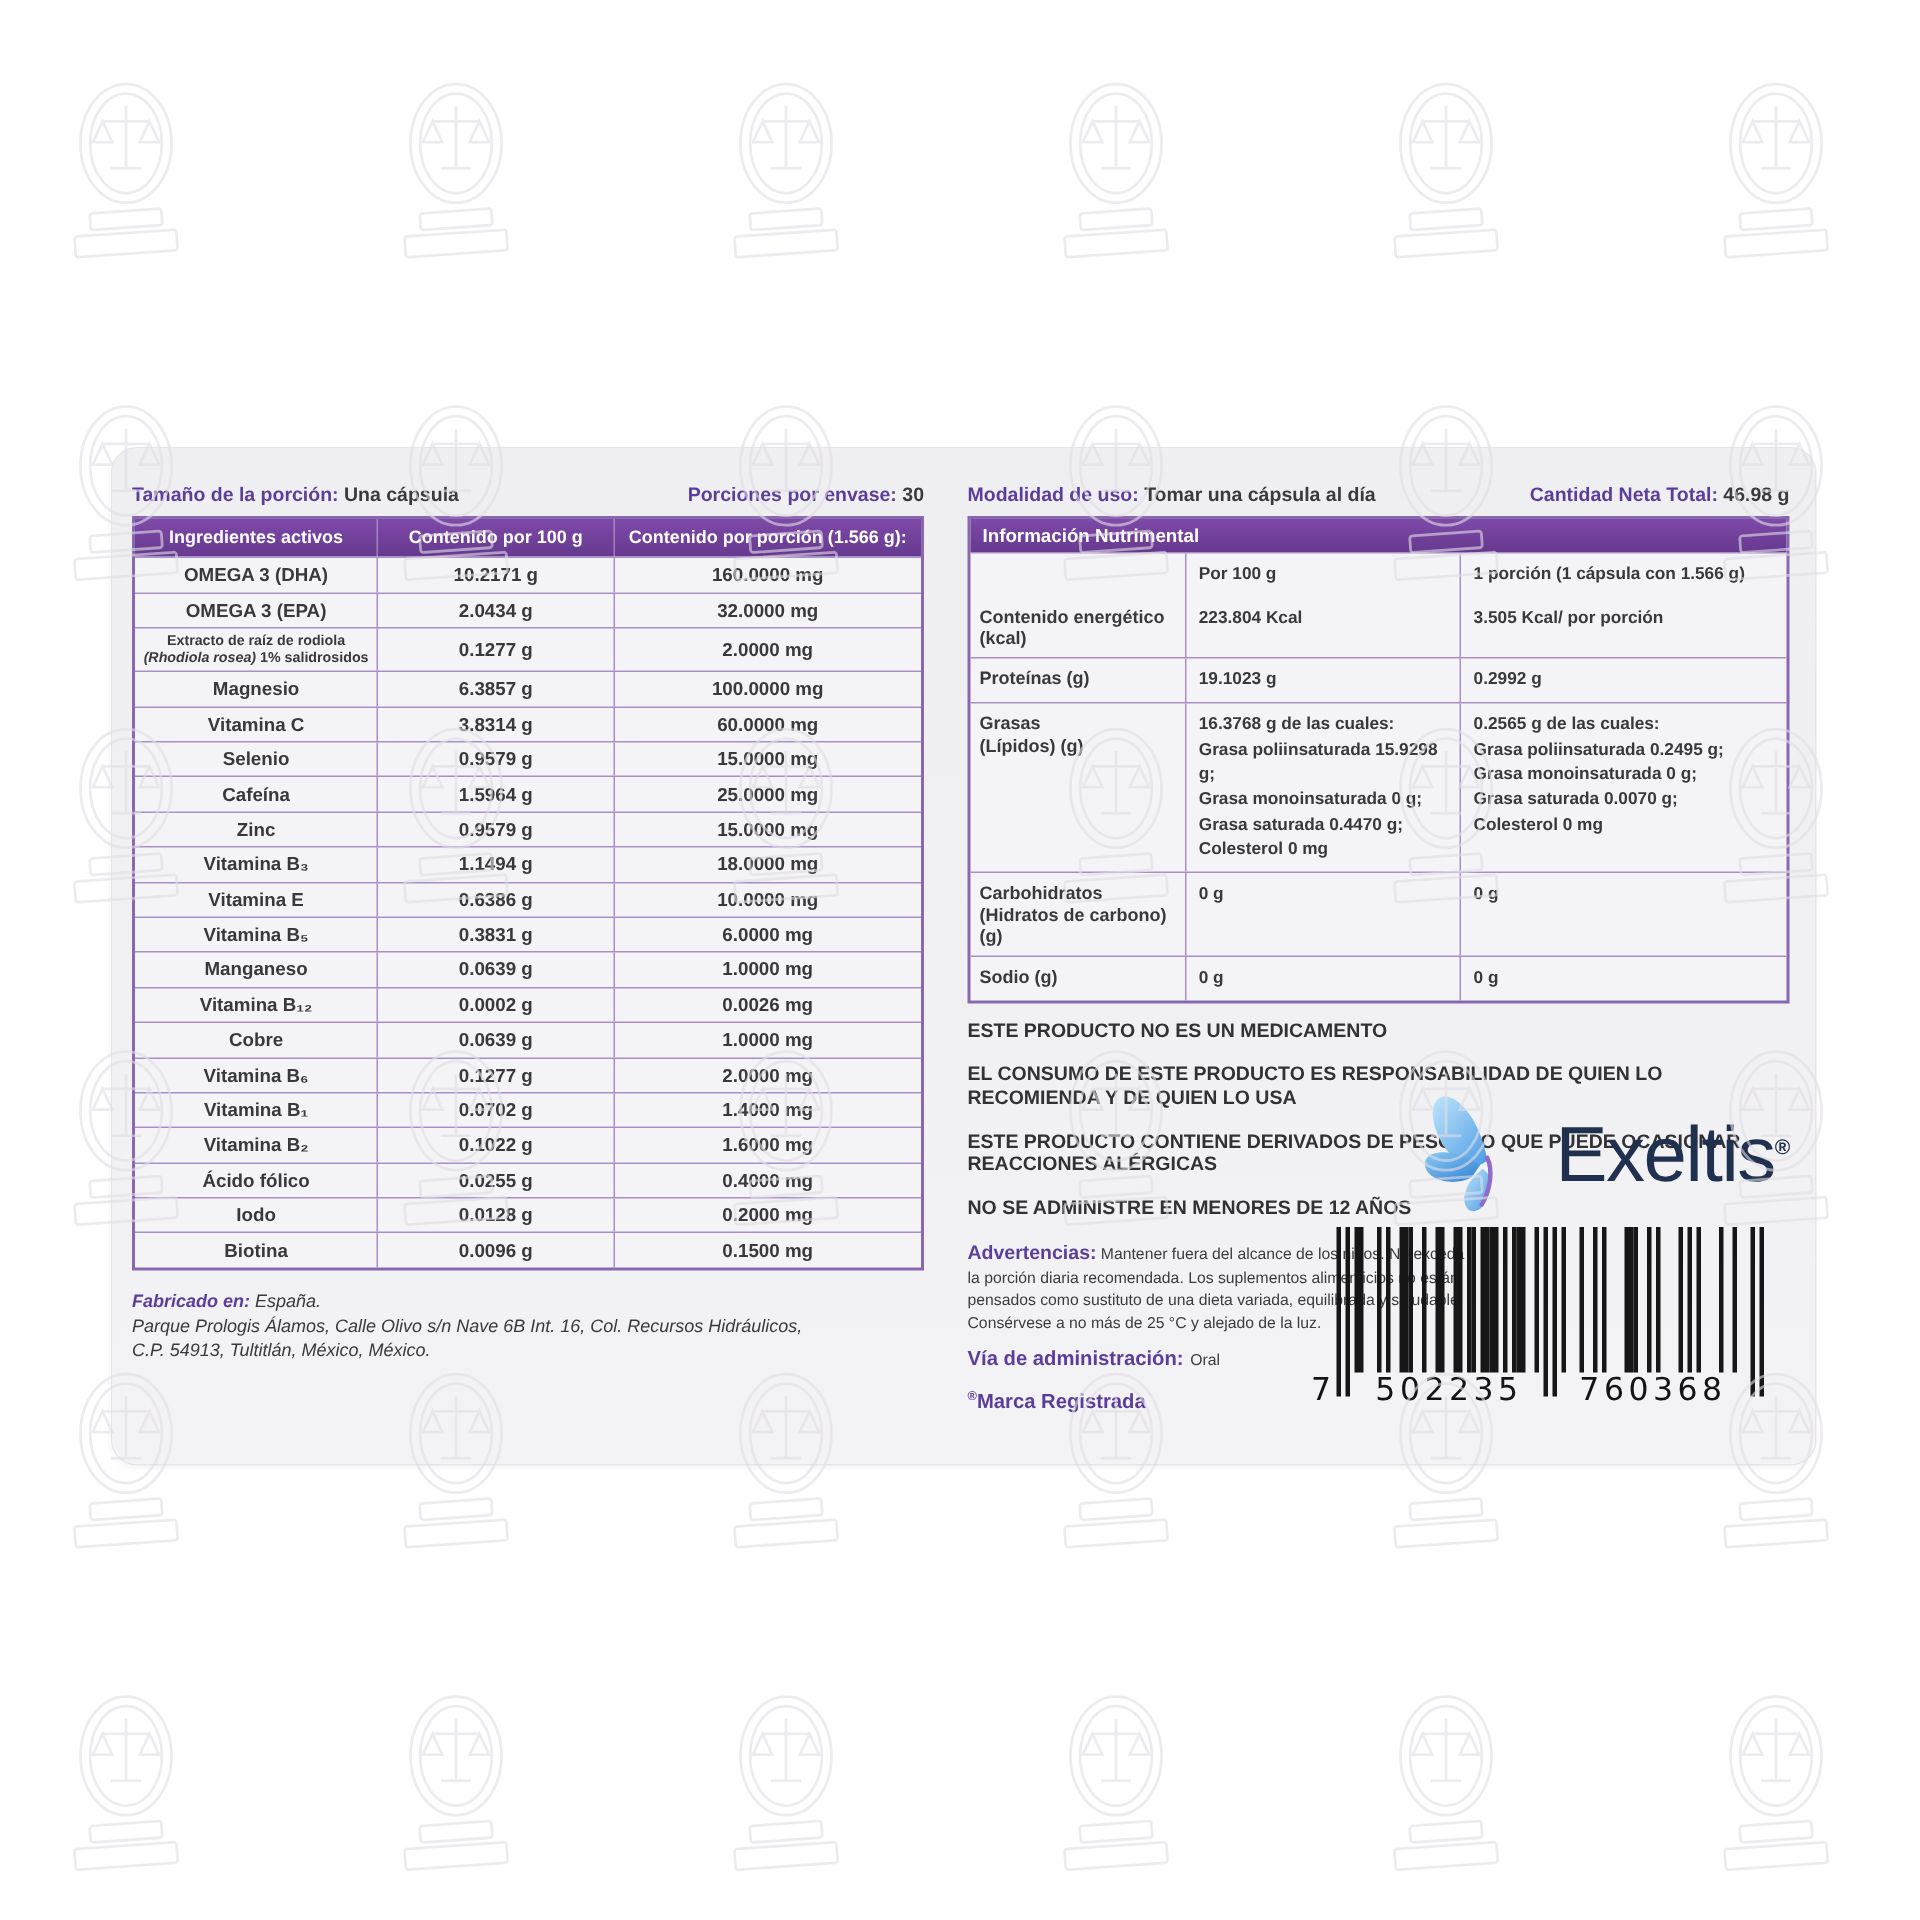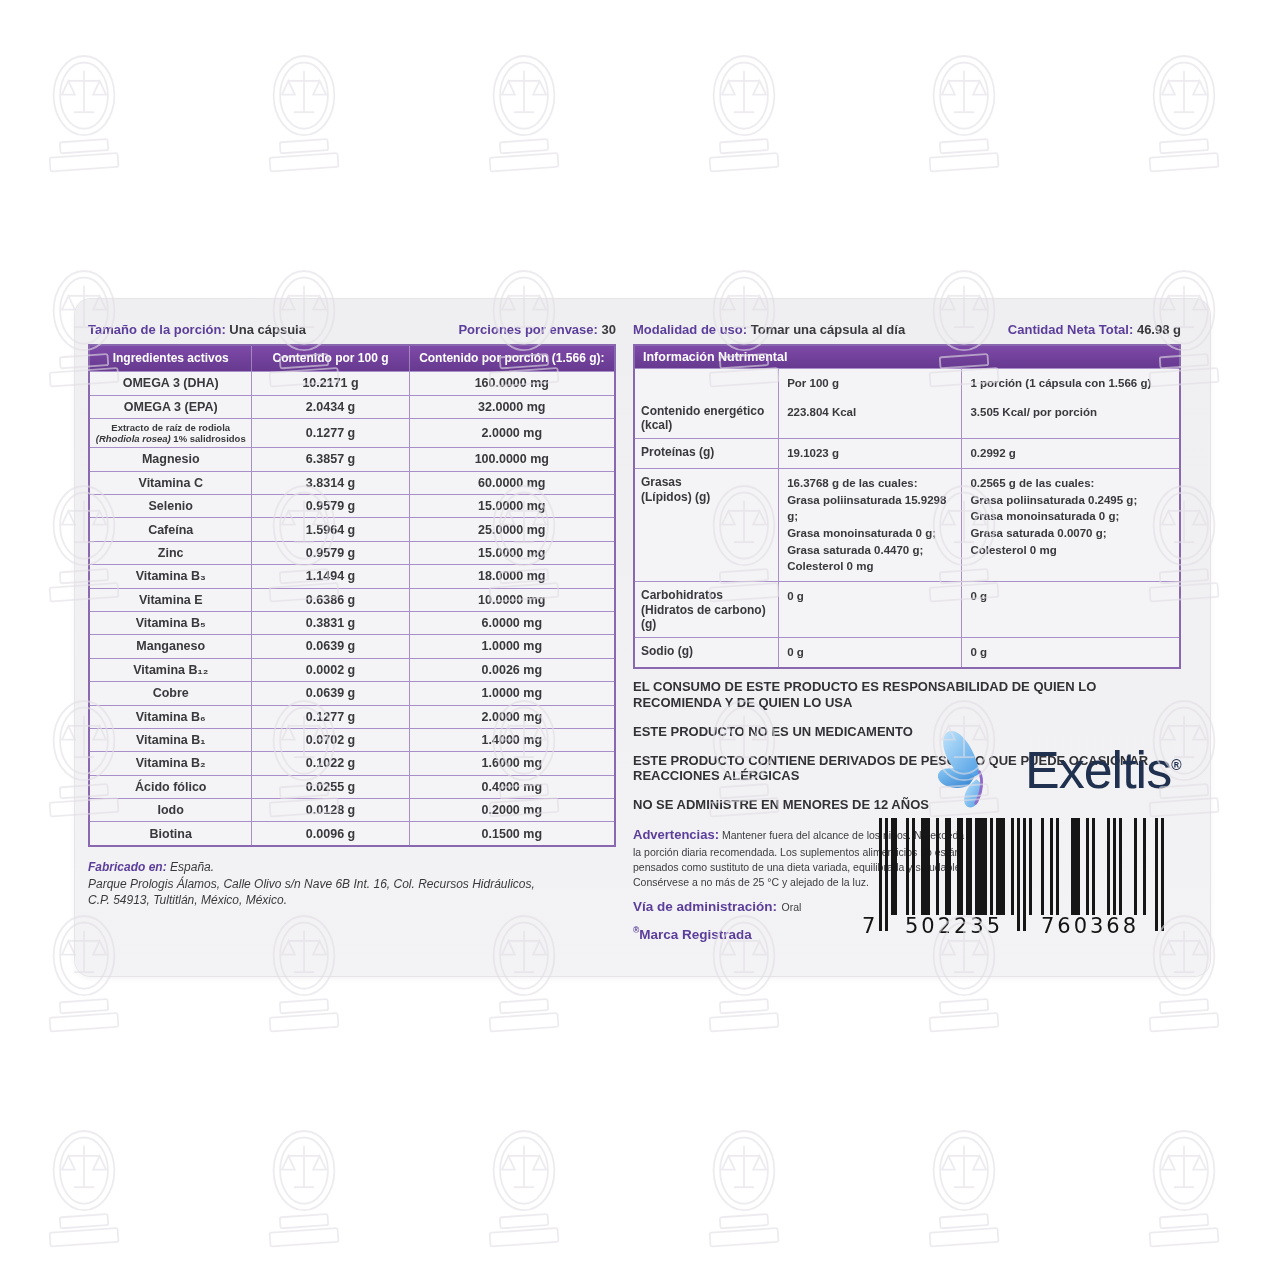--- a/index.html
+++ b/index.html
@@ -36,21 +36,21 @@
   .ic { font-size:12.5px; font-weight:bold; color:#39393d; text-align:center;
         padding:4px 2px 3px; border-right:1.5px solid #a98fc9;
         display:flex; flex-direction:column; justify-content:center; min-height:22.4px; line-height:1.05; }
   .ic:last-child { border-right:none; }
   .ic.small { font-size:9.5px; line-height:1.12; }
   .ic.small i { font-style:italic; }
 
   .fab { margin-top:12px; font-size:12px; color:#3a3a3e; line-height:1.4;font-style:italic; }
 
   
-  .rcol { position:absolute; left:558px; top:23px; width:548px; }
+  .rcol { position:absolute; left:570px; top:23px; width:548px; }
 
   .info-table { margin-top:7px; border:2px solid #8a68b0; background:#f4f3f5; }
   .info-title { background:linear-gradient(180deg,#7e4aa8,#66398f); color:#fff;
                 font-size:12.5px; font-weight:bold; padding:4px 8px; }
   .info-row { display:grid; grid-template-columns:26.5% 33.5% 40%; border-top:1.5px solid #a98fc9; }
   .info-row:first-of-type { border-top:none; }
   .il { font-size:12px; font-weight:bold; color:#39393d; padding:6px 6px; line-height:1.2;
         border-right:1.5px solid #a98fc9; }
   .iv { font-size:11.5px; font-weight:bold; color:#39393d; padding:6px 8px; line-height:1.45; }
   .iv + .iv { border-left:1.5px solid #a98fc9; }
@@ -312,22 +312,22 @@
                 <div>0 g</div>
               </div>
               <div class="iv">
                 <div>0 g</div>
               </div>
             </div>
           </div>
       </div>
 
       <div class="warnings">
+          <div class="warn">ESTE PRODUCTO NO ES UN MEDICAMENTO</div>
           <div class="warn">EL CONSUMO DE ESTE PRODUCTO ES RESPONSABILIDAD DE QUIEN LO RECOMIENDA Y DE QUIEN LO USA</div>
-          <div class="warn">ESTE PRODUCTO NO ES UN MEDICAMENTO</div>
           <div class="warn">ESTE PRODUCTO CONTIENE DERIVADOS DE PESCADO QUE PUEDE OCASIONAR REACCIONES ALÉRGICAS</div>
           <div class="warn">NO SE ADMINISTRE EN MENORES DE 12 AÑOS</div>
         </div>
 
       <div class="adv">
         <span class="adv-label">Advertencias:</span>
         <span class="adv-text">Mantener fuera del alcance de los niños. No exceda la porción diaria recomendada.  Los suplementos alimenticios no están pensados como sustituto de  una dieta variada, equilibrada y saludable.</span>
         <div class="adv-storage">Consérvese a no más de 25 °C y alejado de la luz.</div>
       </div>
 

